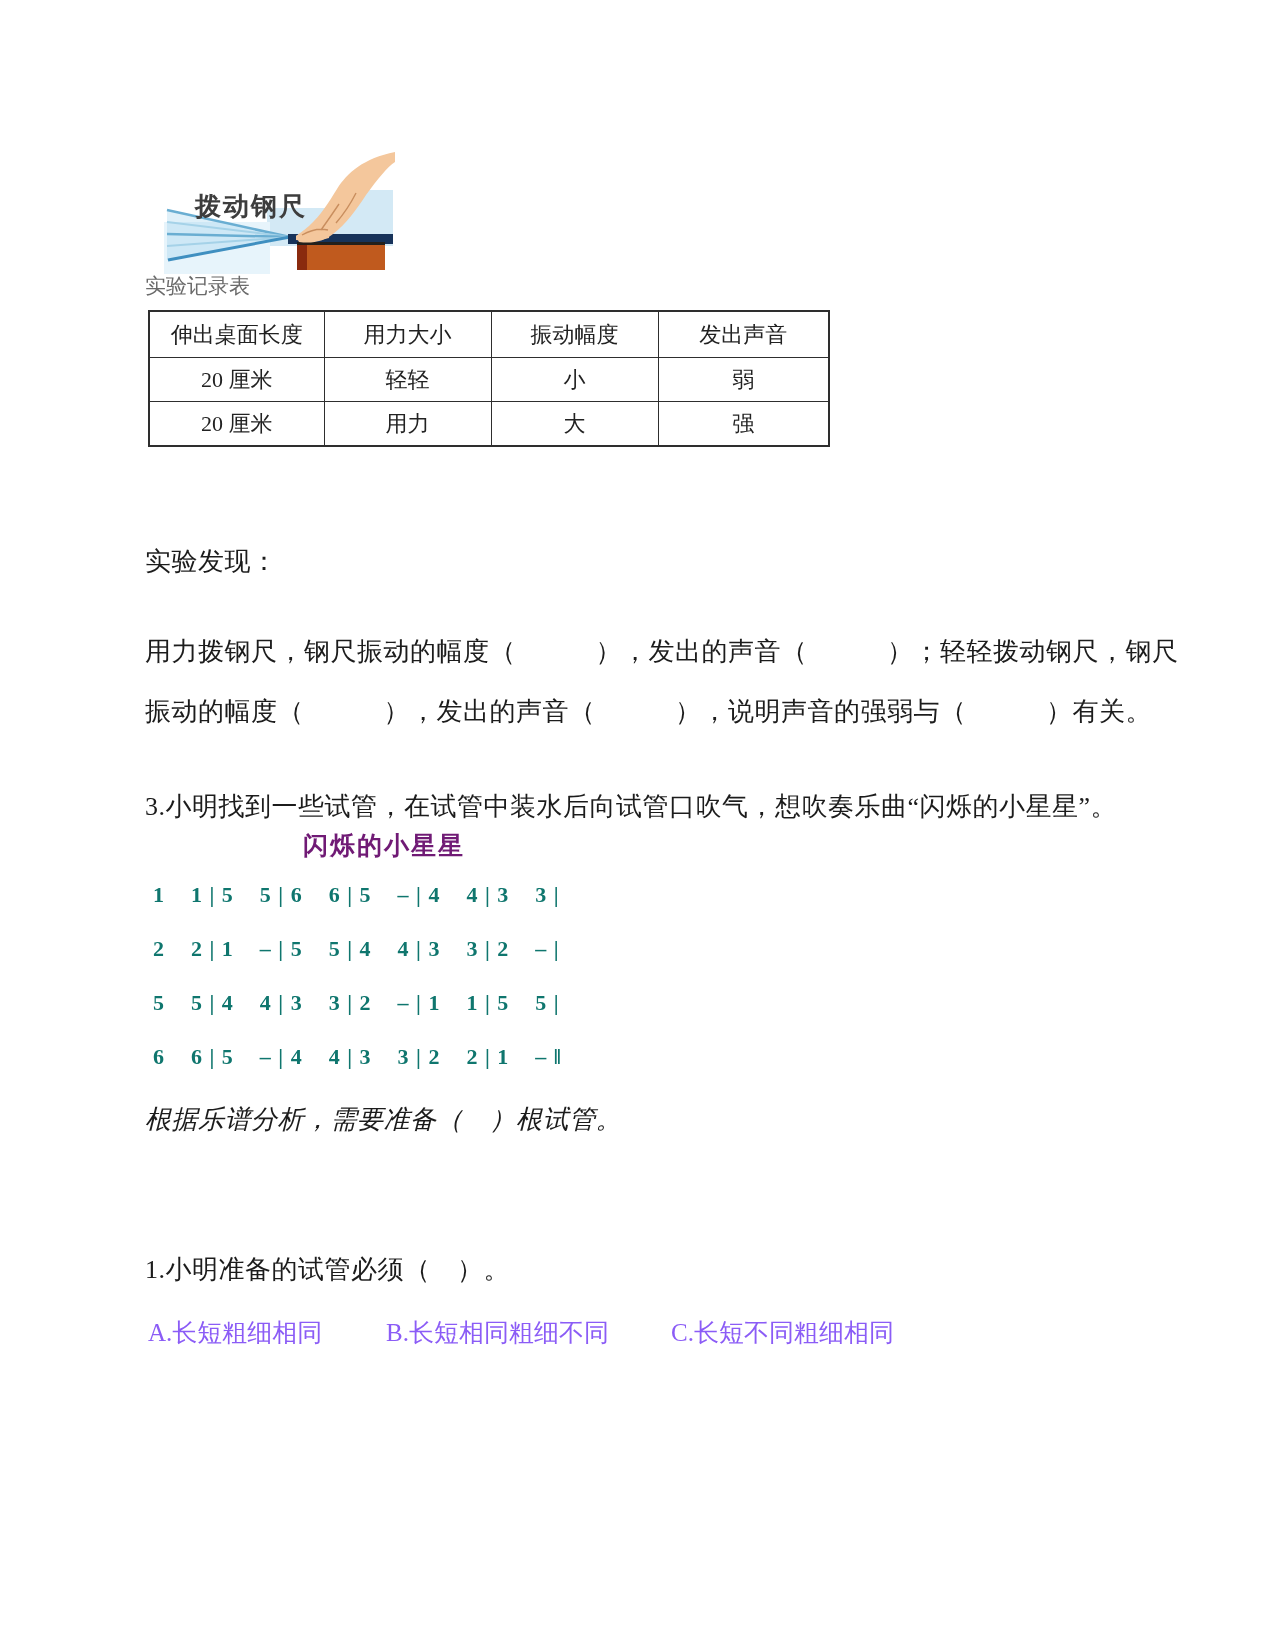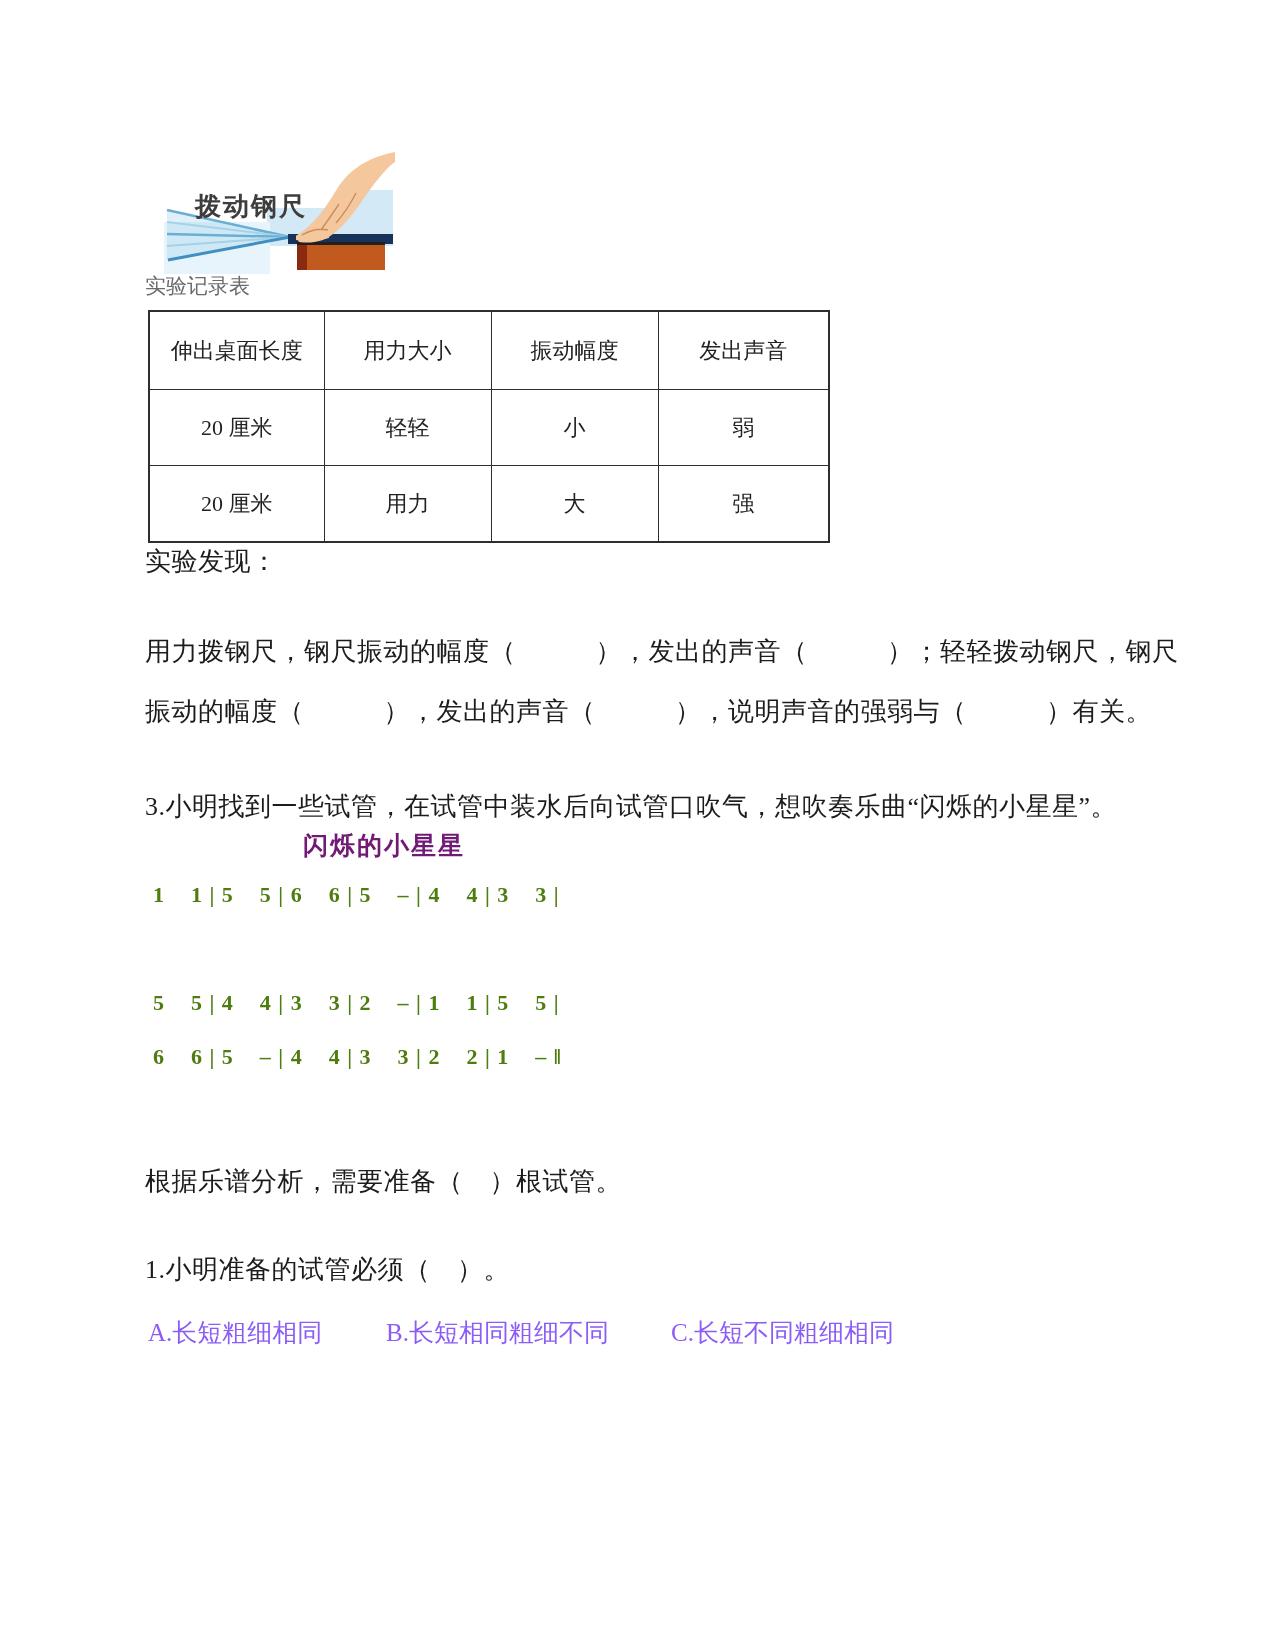--- a/index.html
+++ b/index.html
@@ -29,47 +29,47 @@
   table.exp{
     position:absolute;left:148px;top:310px;
     border-collapse:collapse;table-layout:fixed;
     width:680px;
     font-size:22px;color:#222222;
   }
   table.exp th,table.exp td{
     border:1px solid #2e2e2e;
     text-align:center;vertical-align:middle;
     font-weight:400;
-    padding:16px;
+    padding:0;
   }
   table.exp{border:2px solid #2e2e2e;}
   table.exp th{height:45px;}
   table.exp td{height:43px;}
   col.c1{width:175px;} col.c2{width:167px;} col.c3{width:167px;} col.c4{width:171px;}
   
   .para{
     position:absolute;left:145px;
     font-size:26px;color:#1c1c1c;
     white-space:pre;letter-spacing:0.5px;
   }
   #findings-heading{top:518px;}
   #findings-line1{top:608px;}
   #findings-line2{top:668px;}
   #question3-text{top:763px;text-align:right;}
-  #score-analysis{top:1138px;}
+  #score-analysis{top:1076px;font-style:italic;}
   #subq1-text{top:1226px;}
   
   .score-title{
     position:absolute;left:303px;top:829px;
     font-family:"Liberation Sans","DejaVu Sans",sans-serif;
     font-weight:700;font-size:25px;color:#701a75;letter-spacing:2px;
   }
   .score-line{
     position:absolute;left:153px;
-    font-size:22px;font-weight:700;color:#4d7c0f;
+    font-size:22px;font-weight:700;color:#0f766e;
     white-space:pre;letter-spacing:1px;
     font-family:"Liberation Serif","DejaVu Serif",serif;
   }
   #score-line-0{top:882px;}
   #score-line-1{top:936px;}
   #score-line-2{top:990px;}
   #score-line-3{top:1044px;}
   
   .options{position:absolute;left:0;top:1316px;width:100%;height:34px;}
   .options span{position:absolute;font-size:25px;color:#8b5cf6;white-space:pre;}
@@ -142,20 +142,21 @@
     </table>
 
   <p class="para" id="findings-heading">实验发现：</p>
   <p class="para" id="findings-line1">用力拨钢尺，钢尺振动的幅度（　　　），发出的声音（　　　）；轻轻拨动钢尺，钢尺</p>
   <p class="para" id="findings-line2">振动的幅度（　　　），发出的声音（　　　），说明声音的强弱与（　　　）有关。</p>
 
   <p class="para" id="question3-text">3.小明找到一些试管，在试管中装水后向试管口吹气，想吹奏乐曲“闪烁的小星星”。</p>
 
   <div class="score-title">闪烁的小星星</div>
   <div class="score-line" id="score-line-0">1    1 | 5    5 | 6    6 | 5    – | 4    4 | 3    3 |</div>
+  <div class="score-line" id="score-line-1">2    2 | 1    – | 5    5 | 4    4 | 3    3 | 2    – |</div>
   <div class="score-line" id="score-line-2">5    5 | 4    4 | 3    3 | 2    – | 1    1 | 5    5 |</div>
   <div class="score-line" id="score-line-3">6    6 | 5    – | 4    4 | 3    3 | 2    2 | 1    – ‖</div>
 
   <p class="para" id="score-analysis">根据乐谱分析，需要准备（　）根试管。</p>
 
   <p class="para" id="subq1-text">1.小明准备的试管必须（　）。</p>
 
   <div class="options">
     <span id="option-a">A.长短粗细相同</span>
     <span id="option-b">B.长短相同粗细不同</span>

